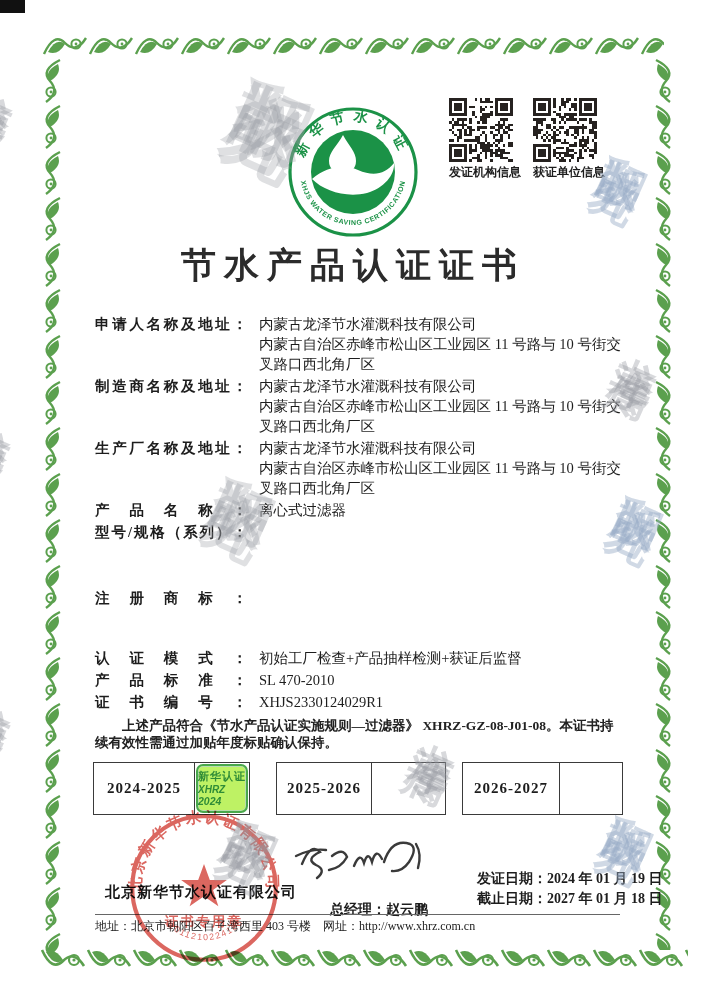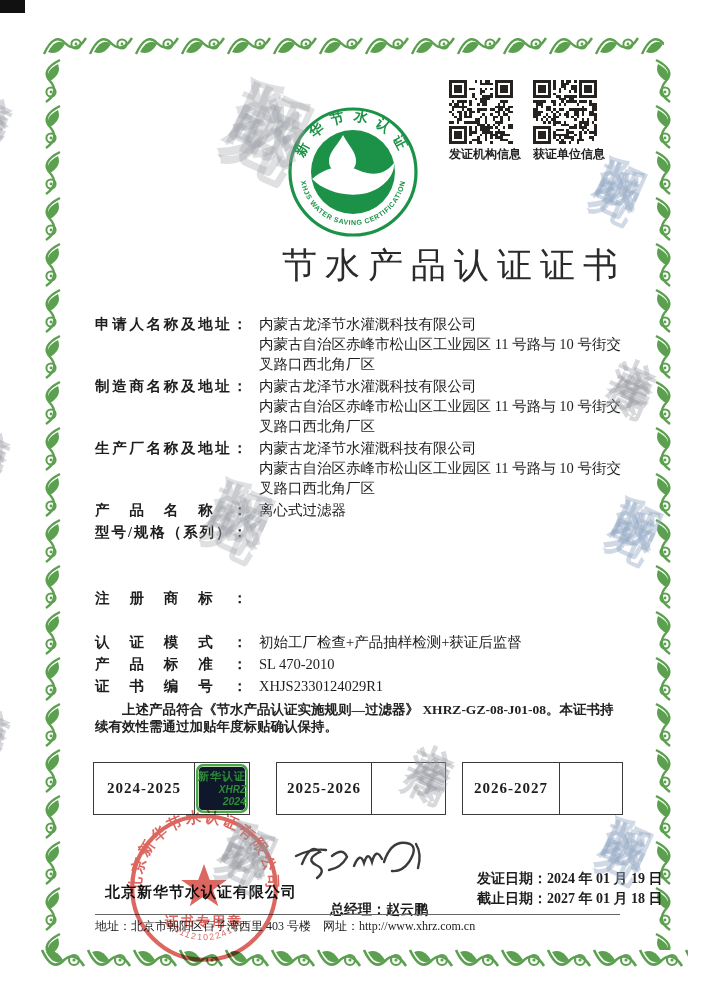--- a/index.html
+++ b/index.html
@@ -26,57 +26,57 @@
   .wm5{left:238px;top:438px;font-size:60px;color:rgba(150,152,160,0.30);}
   .wm6{left:630px;top:328px;font-size:44px;}
   .wm7{left:634px;top:466px;font-size:46px;}
   .wm8{left:-16px;top:674px;font-size:44px;}
   .wm9{left:246px;top:786px;font-size:50px;}
   .wm10{left:428px;top:714px;font-size:44px;}
   .wm11{left:624px;top:786px;font-size:46px;}
 
   
   .logo{position:absolute;left:287px;top:106px;width:132px;height:132px;}
-  .qr-area{position:absolute;left:449px;top:80px;display:flex;gap:20px;}
+  .qr-area{position:absolute;left:449px;top:98px;display:flex;gap:20px;}
   .qr-item{width:64px;text-align:center;}
   .qr-box{width:64px;height:64px;}
   .qr-label{margin-top:2px;font-size:12px;font-weight:bold;white-space:nowrap;}
 
-  .title{position:absolute;left:80px;top:242px;width:546px;text-align:right;
+  .title{position:absolute;left:80px;top:242px;width:546px;text-align:center;
          font-family:"Liberation Sans","DejaVu Sans",sans-serif;
-         font-size:35px;font-weight:normal;letter-spacing:8px;color:#2b2b2b;z-index:4;}
+         font-size:35px;font-weight:bold;letter-spacing:8px;color:#2b2b2b;z-index:4;}
 
   
   .fields{position:absolute;left:95px;top:314px;width:527px;z-index:4;}
   .f-row{display:flex;margin-bottom:2px;}
   .f-label{width:152px;flex-shrink:0;font-weight:bold;font-size:14.5px;
            text-align:justify;text-align-last:justify;line-height:20px;}
   .f-value{flex:1;padding-left:12px;font-size:14.5px;}
   .f-value div{line-height:20px;}
   .gap-trademark{margin-top:46px;align-items:flex-end;}
-  .gap-cert{margin-top:24px;}
+  .gap-cert{margin-top:40px;}
   .f-row.single .f-label,.f-row.single .f-value div{line-height:20px;}
   .statement{margin-top:6px;font-size:13.5px;line-height:16.5px;text-indent:2em;
              font-weight:bold;color:#222;}
 
   
   .ybox{position:absolute;top:762px;height:53px;border:1.5px solid #3a3a3a;
         display:flex;box-sizing:border-box;background:transparent;z-index:4;}
   .ybox1{left:93px;width:157px;}
   .ybox2{left:276px;width:170px;justify-content:space-between;}
   .ybox3{left:462px;width:161px;}
   .ycell-year{display:flex;align-items:center;justify-content:center;
               font-size:15px;font-weight:bold;letter-spacing:1px;}
   .ybox1 .ycell-year{width:100px;}
   .ybox2 .ycell-year{width:94px;}
   .ybox3 .ycell-year{width:96px;}
   .ycell-slot{flex:1;border-left:1.5px solid #3a3a3a;display:flex;
               align-items:center;justify-content:center;}
   .sticker{width:48px;height:45px;border:2px solid #49a84c;border-radius:7px;
-           background:#0f172a;text-align:right;color:#2f8c37;
+           background:#bef264;text-align:left;color:#2f8c37;
            font-family:"Liberation Sans","DejaVu Sans",sans-serif;box-shadow:0 0 0 1px #b9dcae inset;}
   .sticker .s1{font-size:11px;font-weight:bold;margin-top:3px;letter-spacing:1px;}
   .sticker .s2{font-size:10px;font-style:italic;font-weight:bold;line-height:11px;}
   .sticker .s3{font-size:10.5px;font-style:italic;font-weight:bold;line-height:12px;}
 
   
   .stamp{position:absolute;left:126px;top:810px;width:156px;height:156px;
          mix-blend-mode:multiply;opacity:.88;z-index:5;}
   .issuer{position:absolute;left:105px;top:883px;font-size:15px;font-weight:bold;
           color:#141414;z-index:4;letter-spacing:1px;}

